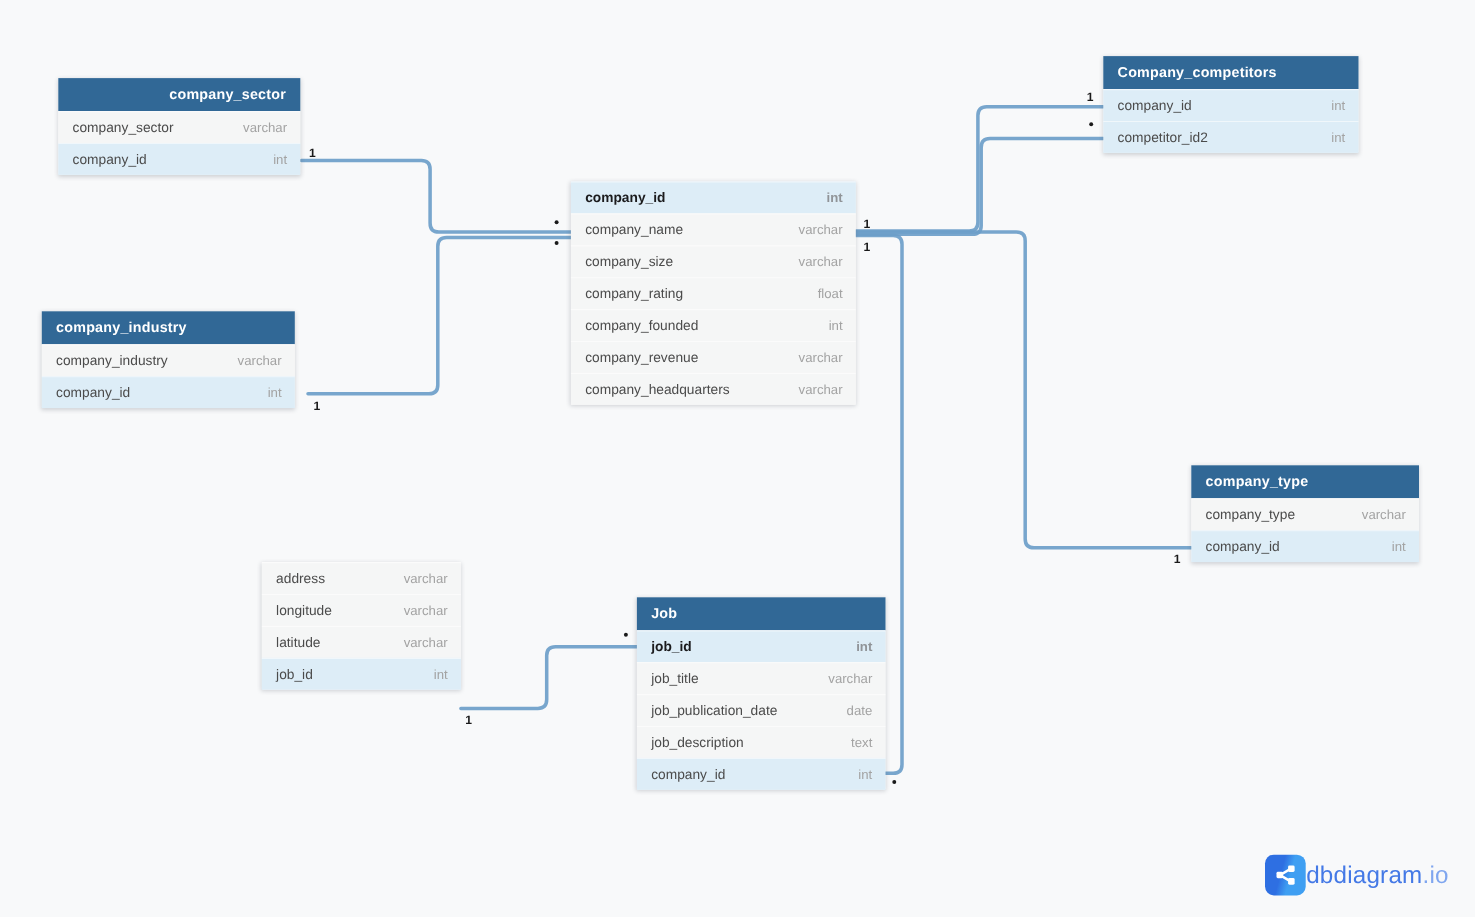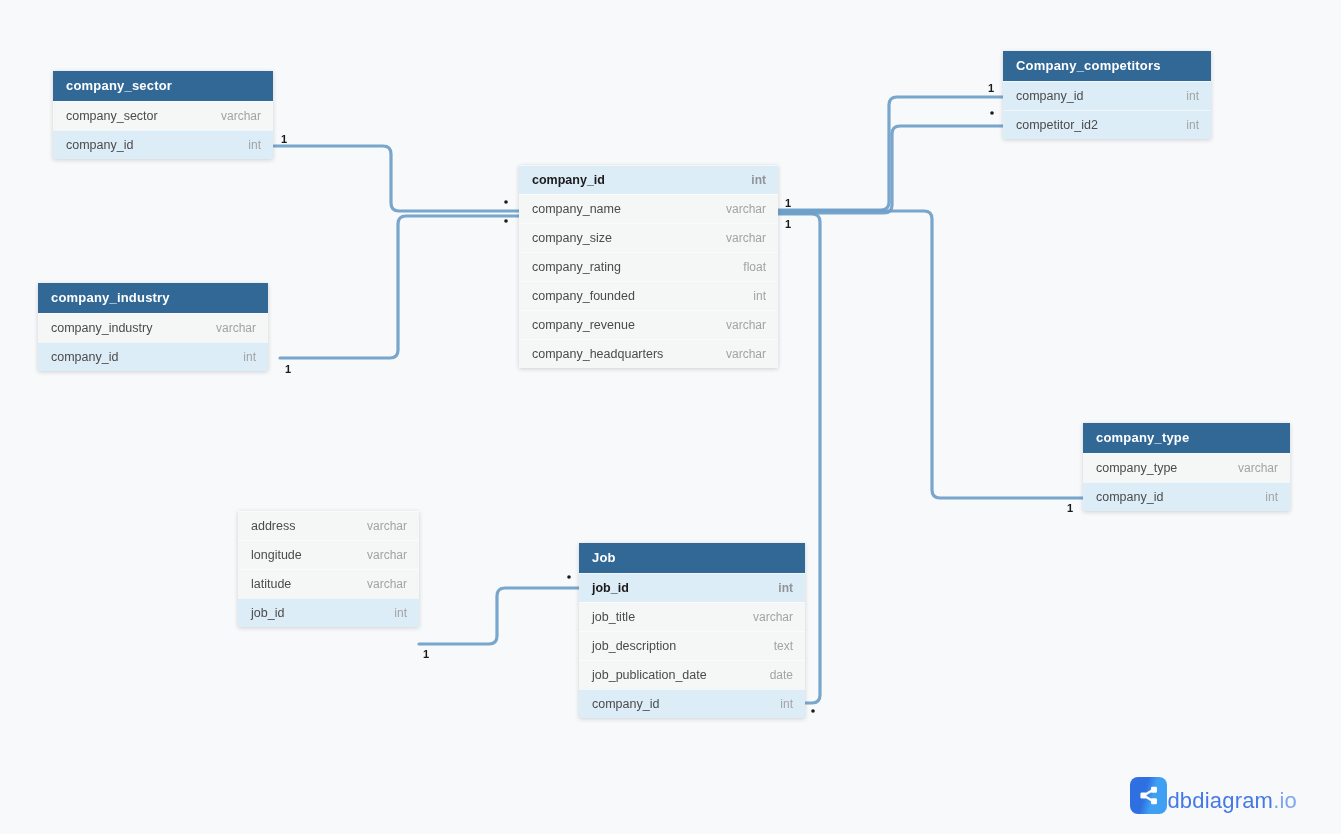--- a/index.html
+++ b/index.html
@@ -66,24 +66,24 @@
     border-top: 1px solid rgba(255,255,255,0.55);
     white-space: nowrap;
   }
   .field-row.highlight { background: var(--row-hl-bg, #ddedf7); }
   .fname { color: var(--name-color, #4b4b4b); font-size: 12.5px; }
   .ftype { color: var(--type-color, #a3a3a3); font-size: 12px; padding-left: 16px; }
   .field-row.pk .fname { font-weight: bold; color: #1b1b1d; }
   .field-row.pk .ftype { font-weight: bold; color: #909498; }
   .logo {
     position: absolute;
-    right: 44px;
+    right: 24px;
     bottom: 20px;
     display: flex;
-    align-items: flex-end;
+    align-items: center;
     gap: 0;
     cursor: pointer;
   }
   .logo-badge {
     width: 37px; height: 37px;
     border-radius: 8px;
     background: linear-gradient(105deg, #2e6fe2 40%, #3f9ff2 60%);
     display: flex;
     align-items: center;
     justify-content: center;
@@ -117,21 +117,21 @@
       <text x="788" y="228" class="card-text">1</text>
       <text x="991" y="92" class="card-text">1</text>
       <circle cx="992" cy="113" r="1.8" class="card-dot"></circle>
       <text x="1070" y="512" class="card-text">1</text>
       <circle cx="813" cy="711" r="1.8" class="card-dot"></circle>
       <text x="426" y="658" class="card-text">1</text>
       <circle cx="569" cy="577" r="1.8" class="card-dot"></circle>
     </svg>
 
   <div id="tables">
-      <div class="table" style="left: 53px; top: 71px; width: 220px;">
+      <div class="table" style="left: 53px; top: 71px; width: 220px; text-align: right;">
         <div class="table-header"><span>company_sector</span></div>
         <div class="field-row">
           <span class="fname">company_sector</span>
           <span class="ftype">varchar</span>
         </div>
         <div class="field-row highlight">
           <span class="fname">company_id</span>
           <span class="ftype">int</span>
         </div>
       </div>
@@ -169,21 +169,21 @@
         </div>
         <div class="field-row">
           <span class="fname">company_revenue</span>
           <span class="ftype">varchar</span>
         </div>
         <div class="field-row">
           <span class="fname">company_headquarters</span>
           <span class="ftype">varchar</span>
         </div>
       </div>
-      <div class="table" style="left: 1003px; top: 51px; width: 208px;">
+      <div class="table" style="left: 1003px; top: 51px; width: 232px;">
         <div class="table-header"><span>Company_competitors</span></div>
         <div class="field-row highlight">
           <span class="fname">company_id</span>
           <span class="ftype">int</span>
         </div>
         <div class="field-row highlight">
           <span class="fname">competitor_id2</span>
           <span class="ftype">int</span>
         </div>
       </div>
@@ -220,26 +220,26 @@
         <div class="table-header"><span>Job</span></div>
         <div class="field-row highlight pk">
           <span class="fname">job_id</span>
           <span class="ftype">int</span>
         </div>
         <div class="field-row">
           <span class="fname">job_title</span>
           <span class="ftype">varchar</span>
         </div>
         <div class="field-row">
+          <span class="fname">job_publication_date</span>
+          <span class="ftype">date</span>
+        </div>
+        <div class="field-row">
           <span class="fname">job_description</span>
           <span class="ftype">text</span>
-        </div>
-        <div class="field-row">
-          <span class="fname">job_publication_date</span>
-          <span class="ftype">date</span>
         </div>
         <div class="field-row highlight">
           <span class="fname">company_id</span>
           <span class="ftype">int</span>
         </div>
       </div>
     </div>
 
   <div class="logo">
     <div class="logo-badge">

